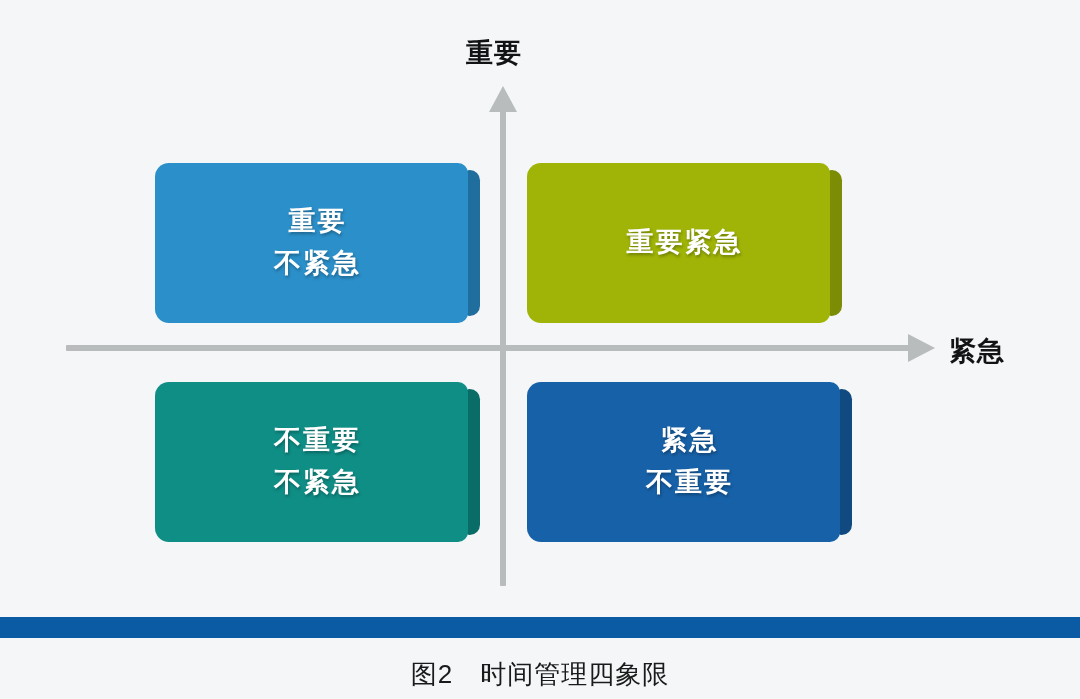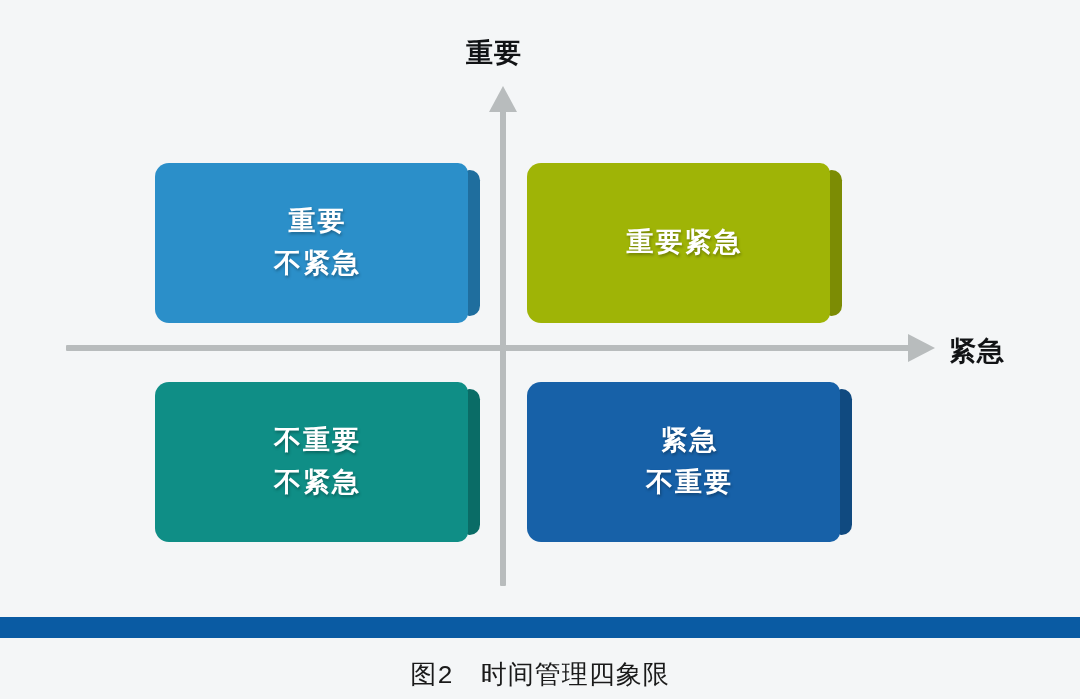--- a/index.html
+++ b/index.html
@@ -140,21 +140,20 @@
   .caption {
     position: absolute;
     left: 0;
     top: 657px;
     width: 1080px;
     text-align: center;
     color: #1a1a1a;
     font-size: 26px;
     letter-spacing: 1px;
     white-space: pre;
-    font-family: Liberation Mono, monospace;
   }
 </style>
 </head>
 <body style="background: rgb(244, 246, 247);">
 
 <div id="canvas">
 
   <div class="axis-v-line" style="background: rgb(184, 188, 189);"></div>
   <div class="axis-v-head" style="border-bottom-color: rgb(184, 188, 189);"></div>
   <div class="axis-h-line" style="background: rgb(184, 188, 189);"></div>

